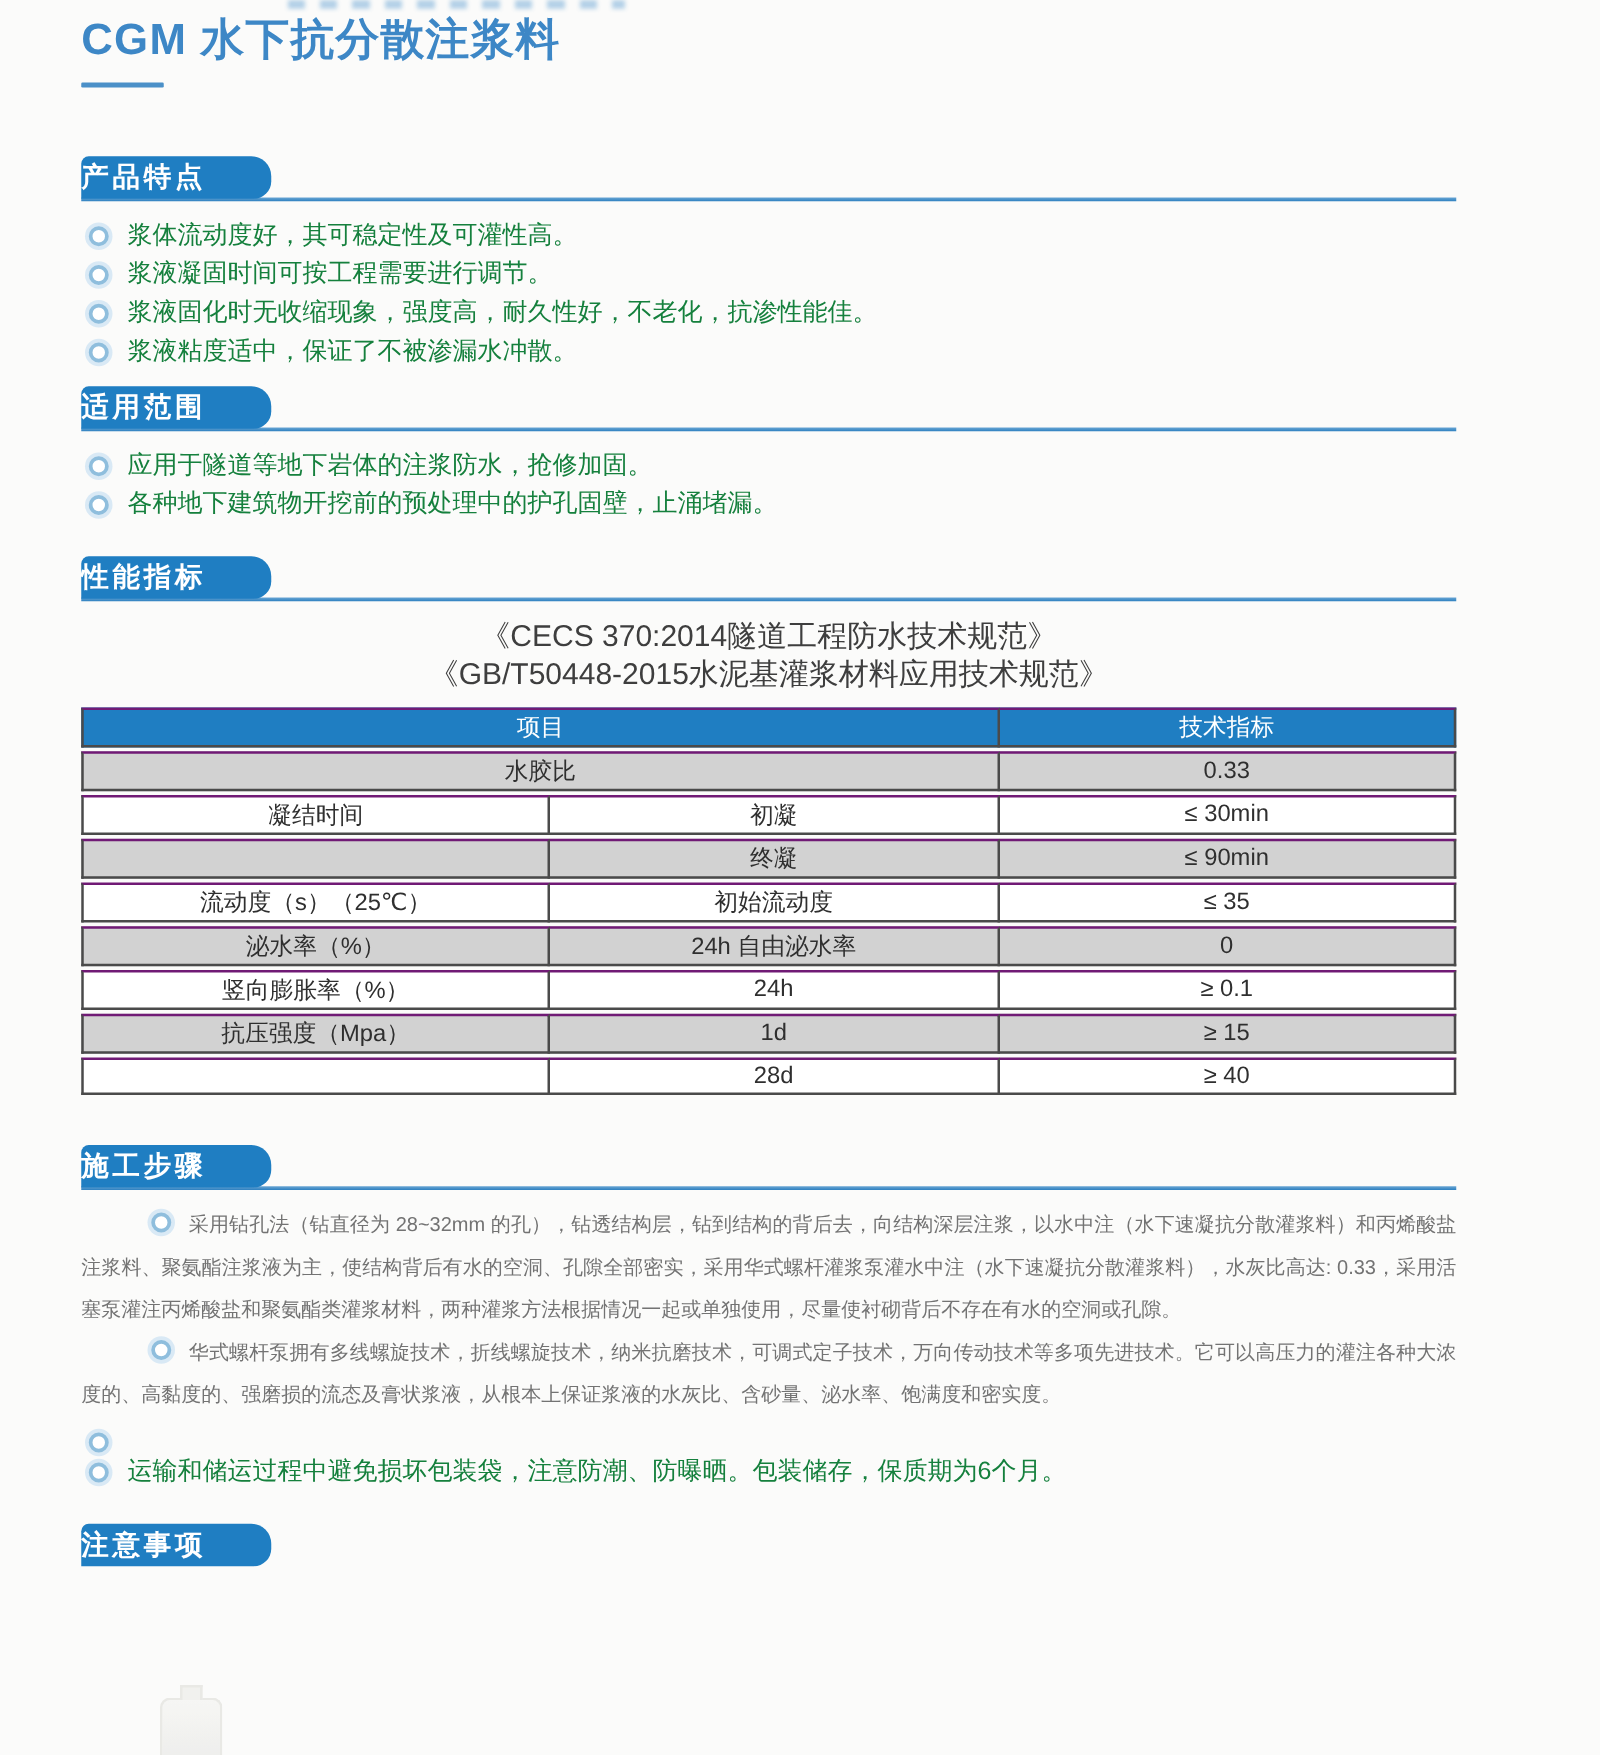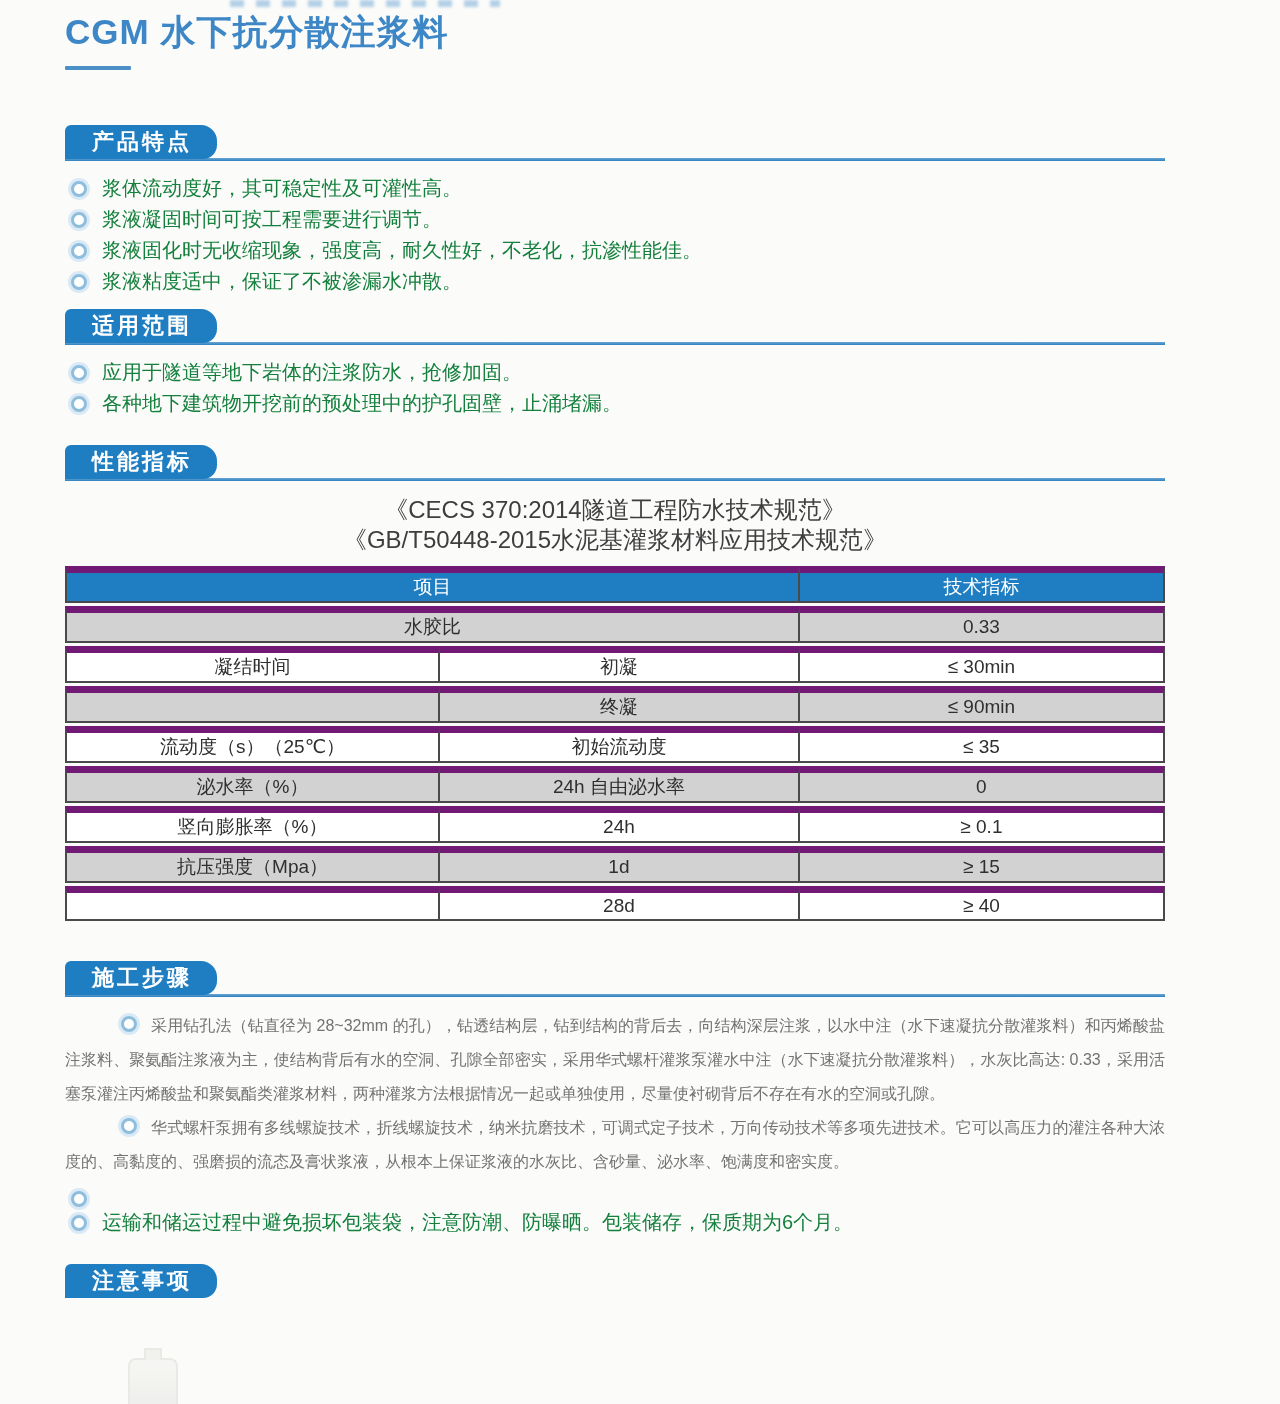--- a/index.html
+++ b/index.html
@@ -35,21 +35,21 @@
   .sec-head .rule{
     position:absolute;left:0;right:0;bottom:0;height:3px;
     background:linear-gradient(#6aa6d4,#2d80c0);
   }
   .sec-head .tab{
     position:absolute;left:0;bottom:2px;height:34px;width:152px;
     box-sizing:border-box;
     background:#1f7ec2;
     border-radius:6px 16px 14px 0;
     color:#fff;font-size:22px;font-weight:bold;letter-spacing:3px;
-    display:flex;align-items:center;padding-left:27px;
+    display:flex;align-items:center;
   }
   .sec-features{margin-top:55px;}
   .sec-scope{margin-top:12px;}
   .sec-performance{margin-top:26px;}
   .sec-construction{margin-top:37px;}
   .sec-packaging{margin-top:12px;}
   .sec-notes{margin-top:26px;}
   ul.bullets{list-style:none;margin:12px 0 0 0;padding:0;}
   ul.bullets li{
     display:flex;align-items:center;
@@ -63,21 +63,21 @@
     margin:0 15px 0 6px;
   }
   .standards{margin-top:14px;text-align:center;font-size:24px;line-height:30px;color:#3e3e3e;}
   table.perf{
     width:100%;margin-top:8px;
     border-collapse:separate;border-spacing:0 3px;
     font-size:19px;color:#2f2f2f;text-align:center;
   }
   table.perf td{
     height:24px;padding:1px 8px;
-    border-top:7px solid #701a75;
+    border-top:2px solid #701a75;
     border-bottom:2px solid #4a4a4a;
     border-right:2px solid #4a4a4a;
     background:#fff;
   }
   table.perf td:first-child{border-left:2px solid #4a4a4a;}
   table.perf tr.thead td{background:#1f7ec2;color:#fff;}
   table.perf tr.shade td{background:#d2d2d2;}
   .paras{margin-top:12px;}
   .paras p{
     margin:0;font-size:16px;line-height:34px;color:#737373;

